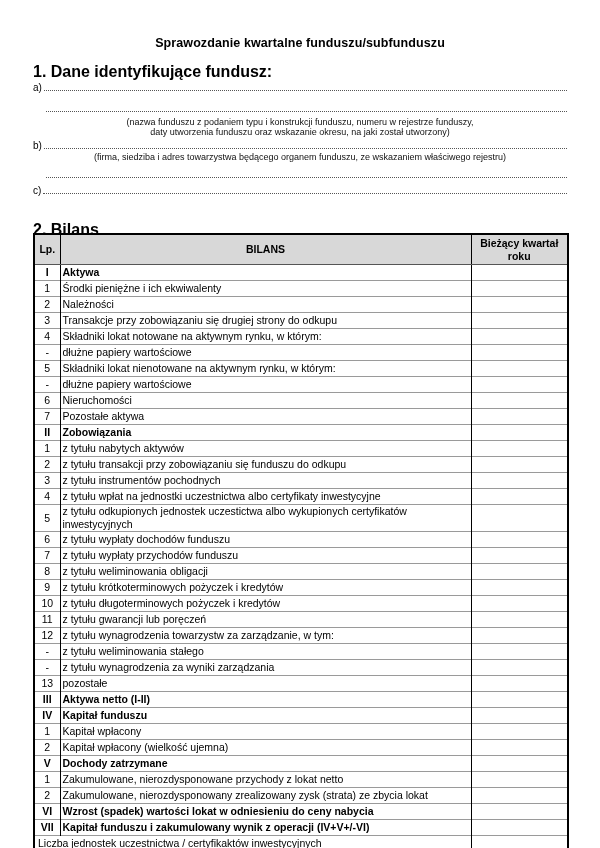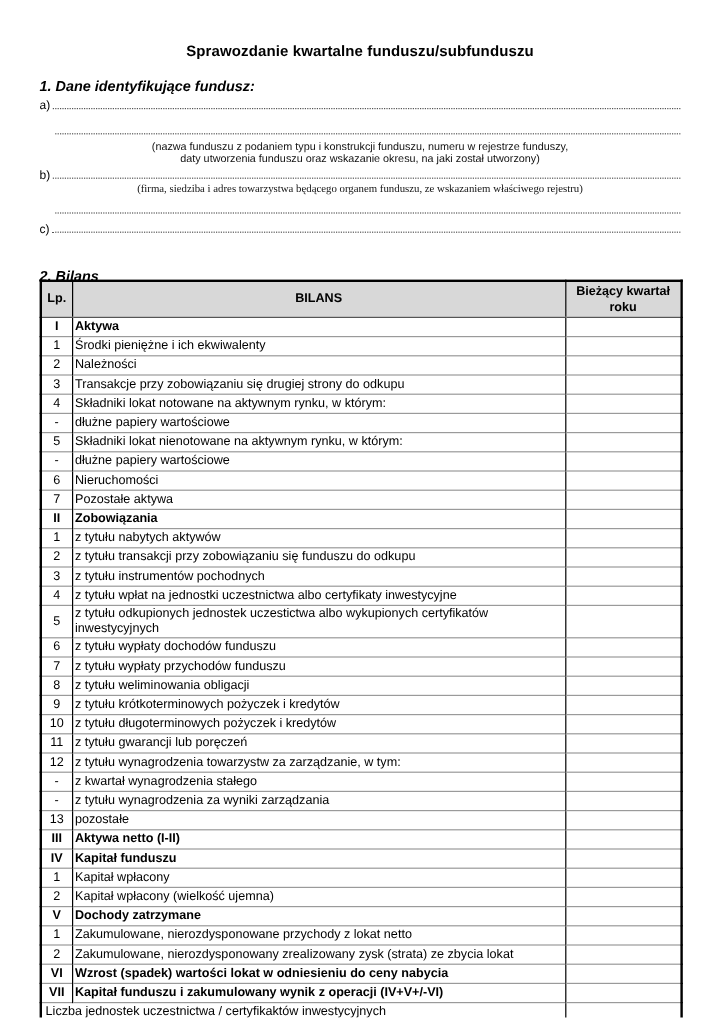--- a/index.html
+++ b/index.html
@@ -7,35 +7,35 @@
     width:600px;height:848px;background:#ffffff;color:#000;
     font-family:"Liberation Sans",sans-serif;
     -webkit-font-smoothing:antialiased;
   }
   .page{width:600px;height:848px;box-sizing:border-box;padding:14px 33px;overflow:hidden;}
 
   .doc-title{
     padding-top:22px;text-align:center;font-size:12.5px;font-weight:bold;
     line-height:14px;letter-spacing:0.1px;
   }
-  .sec-heading{font-size:12px;font-weight:bold;line-height:12px;font-style:italic;}
+  .sec-heading{font-size:16px;font-weight:bold;line-height:12px;}
   .sec-heading.first{margin-top:16px;}
 
   .field-row{display:flex;align-items:baseline;height:12px;}
   .field-row .field-label{font-size:10px;line-height:12px;flex:0 0 auto;padding-right:2px;}
   .dot-fill{flex:1 1 auto;border-bottom:1px dotted #555;height:11px;}
   .dot-line{border-bottom:1px dotted #555;height:0;margin-left:13px;}
 
   .row-a{margin-top:1px;}
   .line-a2{margin-top:20px;}
   .caption{font-size:9px;line-height:9px;text-align:center;color:#111;}
   .cap-a1{margin-top:6px;}
   .cap-a2{margin-top:1px;}
   .row-b{margin-top:0;}
-  .cap-b{margin-top:4px;font-family:Liberation Serif, serif;}
+  .cap-b{margin-top:4px;}
   .line-b2{margin-top:15px;}
   .row-c{margin-top:4px;}
 
   .cap-bilans-band{position:relative;height:26px;}
   .cap-bilans-band .caption{position:absolute;left:0;right:0;top:4px;}
   .cap-bilans-band .sec-heading{position:absolute;left:0;top:7px;margin-top:23px;}
 
   table.bilans{
     border-collapse:collapse;table-layout:fixed;width:534px;margin-top:13px;
     border:2px solid #000;
@@ -213,21 +213,21 @@
           <td class="cell-label">z tytułu gwarancji lub poręczeń</td>
           <td class="cell-value"></td>
         </tr>
         <tr>
           <td class="cell-lp">12</td>
           <td class="cell-label">z tytułu wynagrodzenia towarzystw za zarządzanie, w tym:</td>
           <td class="cell-value"></td>
         </tr>
         <tr>
           <td class="cell-lp">-</td>
-          <td class="cell-label">z kwartał wynagrodzenia stałego</td>
+          <td class="cell-label">z tytułu weliminowania stałego</td>
           <td class="cell-value"></td>
         </tr>
         <tr>
           <td class="cell-lp">-</td>
           <td class="cell-label">z tytułu wynagrodzenia za wyniki zarządzania</td>
           <td class="cell-value"></td>
         </tr>
         <tr>
           <td class="cell-lp">13</td>
           <td class="cell-label">pozostałe</td>

